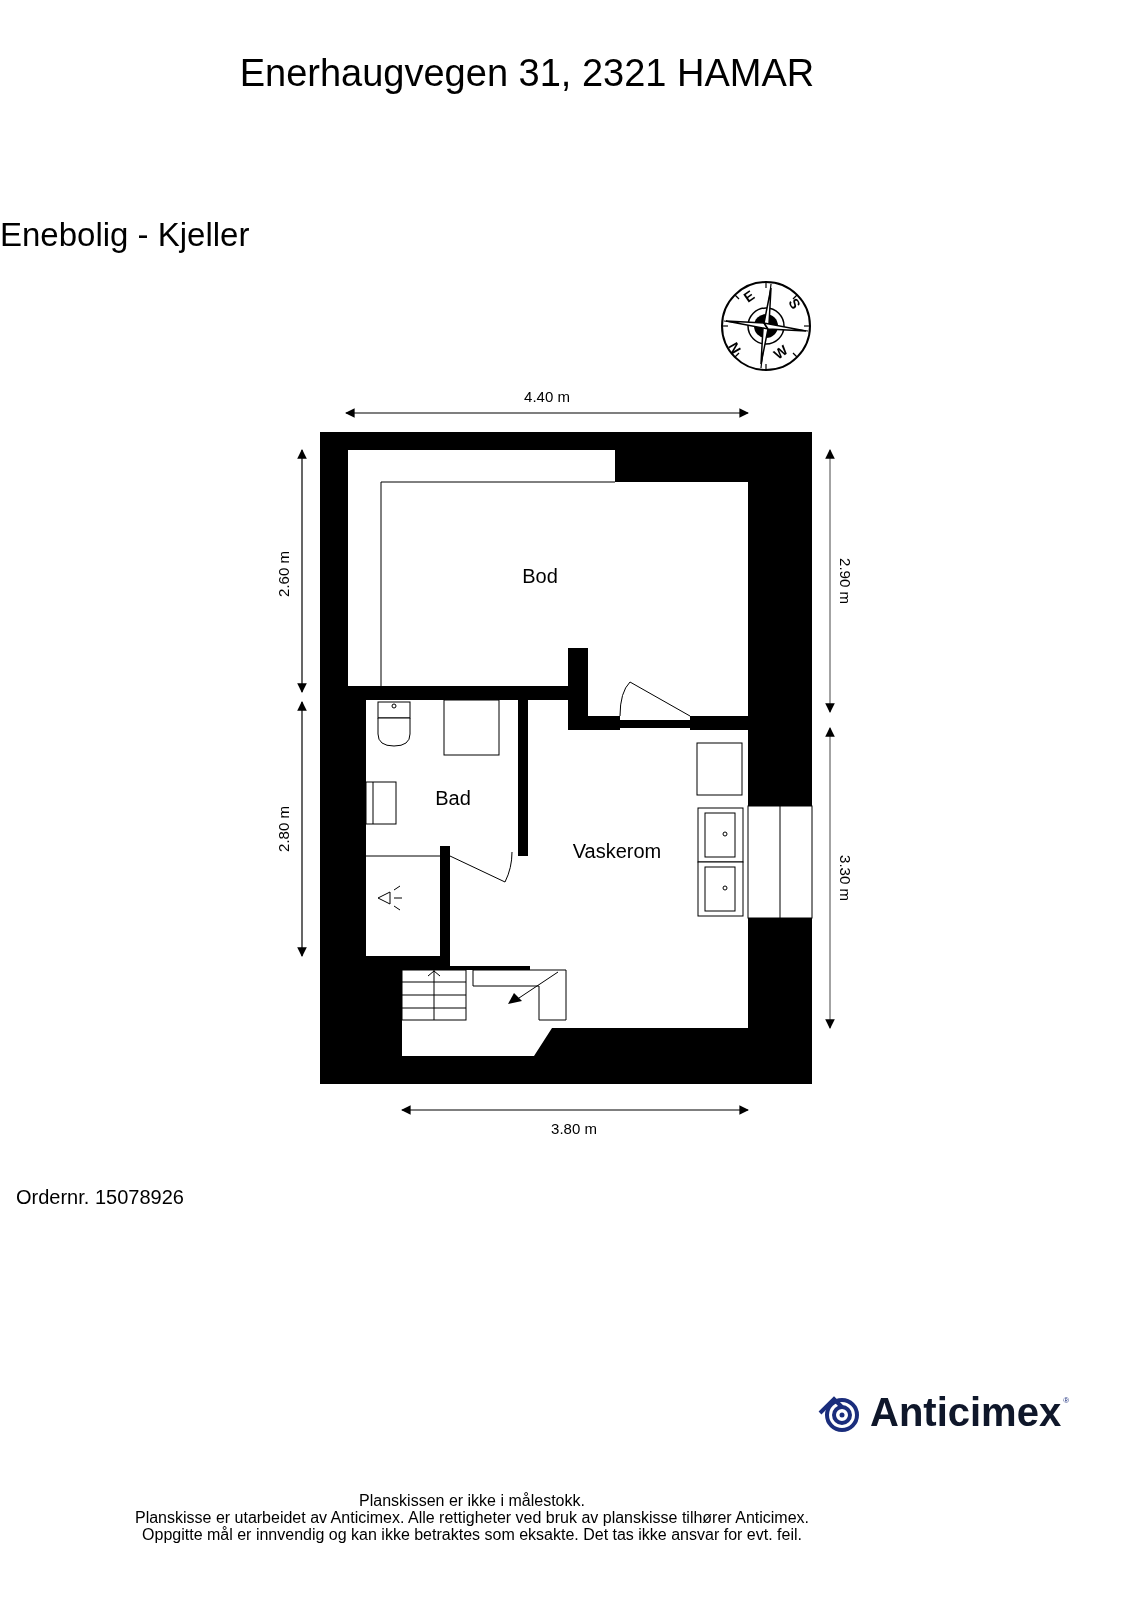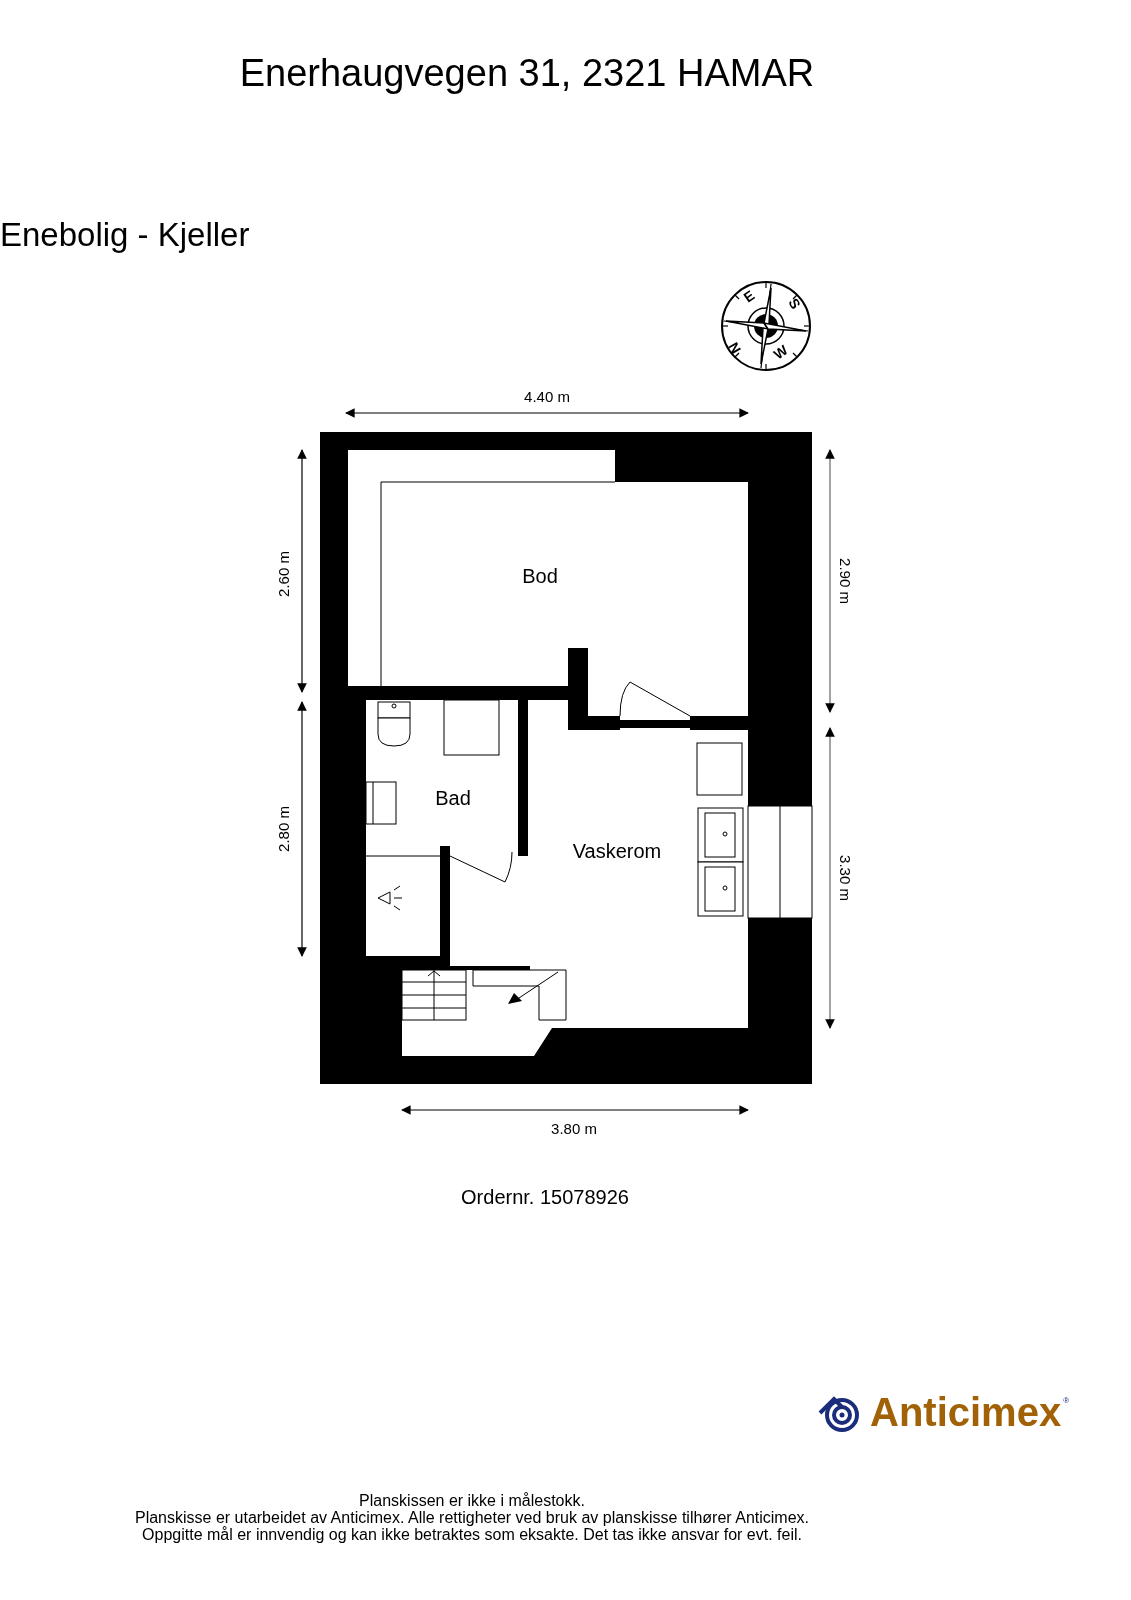--- a/index.html
+++ b/index.html
@@ -1,24 +1,24 @@
 <!DOCTYPE html>
 <html><head>
   <meta charset="utf-8">
   <style>
     html, body { margin: 0; padding: 0; background: #ffffff; }
     body { width: 1131px; height: 1600px; position: relative; overflow: hidden; font-family: "Liberation Sans", sans-serif; color: #000; }
     .abs { position: absolute; }
     .title { left: 0; width: 1054px; top: 52px; text-align: center; font-size: 38px; }
     .subtitle { left: 0; width: 1131px; top: 216px; text-align: left; font-size: 33px; }
-    .order { left: 0; width: 1090px; top: 1186px; text-align: center; font-size: 20px; }
+    .order { left: 16px; width: 1090px; top: 1186px; text-align: left; font-size: 20px; }
     .footer { left: 0; width: 944px; top: 1492px; text-align: center; font-size: 16px; line-height: 17px; }
     .footer div { margin: 0; }
     .logo { left: 818px; top: 1390px; display: flex; align-items: center; gap: 8px; }
-    .logo-text { font-size: 40px; font-weight: bold; color: #a16207; letter-spacing: 0px; }
+    .logo-text { font-size: 40px; font-weight: bold; color: #0f172a; letter-spacing: 0px; }
     .logo-reg { font-size: 8px; color: #1a2d7c; align-self: flex-start; margin-top: 6px; margin-left: -6px; }
     svg text { font-family: "Liberation Sans", sans-serif; }
   </style>
 </head>
 <body>
 
 <div class="abs title">Enerhaugvegen 31, 2321 HAMAR</div>
 <div class="abs subtitle">Enebolig - Kjeller</div>
 
 <svg class="abs" style="left:718px; top:278px;" width="96" height="96" viewBox="0 0 96 96">

